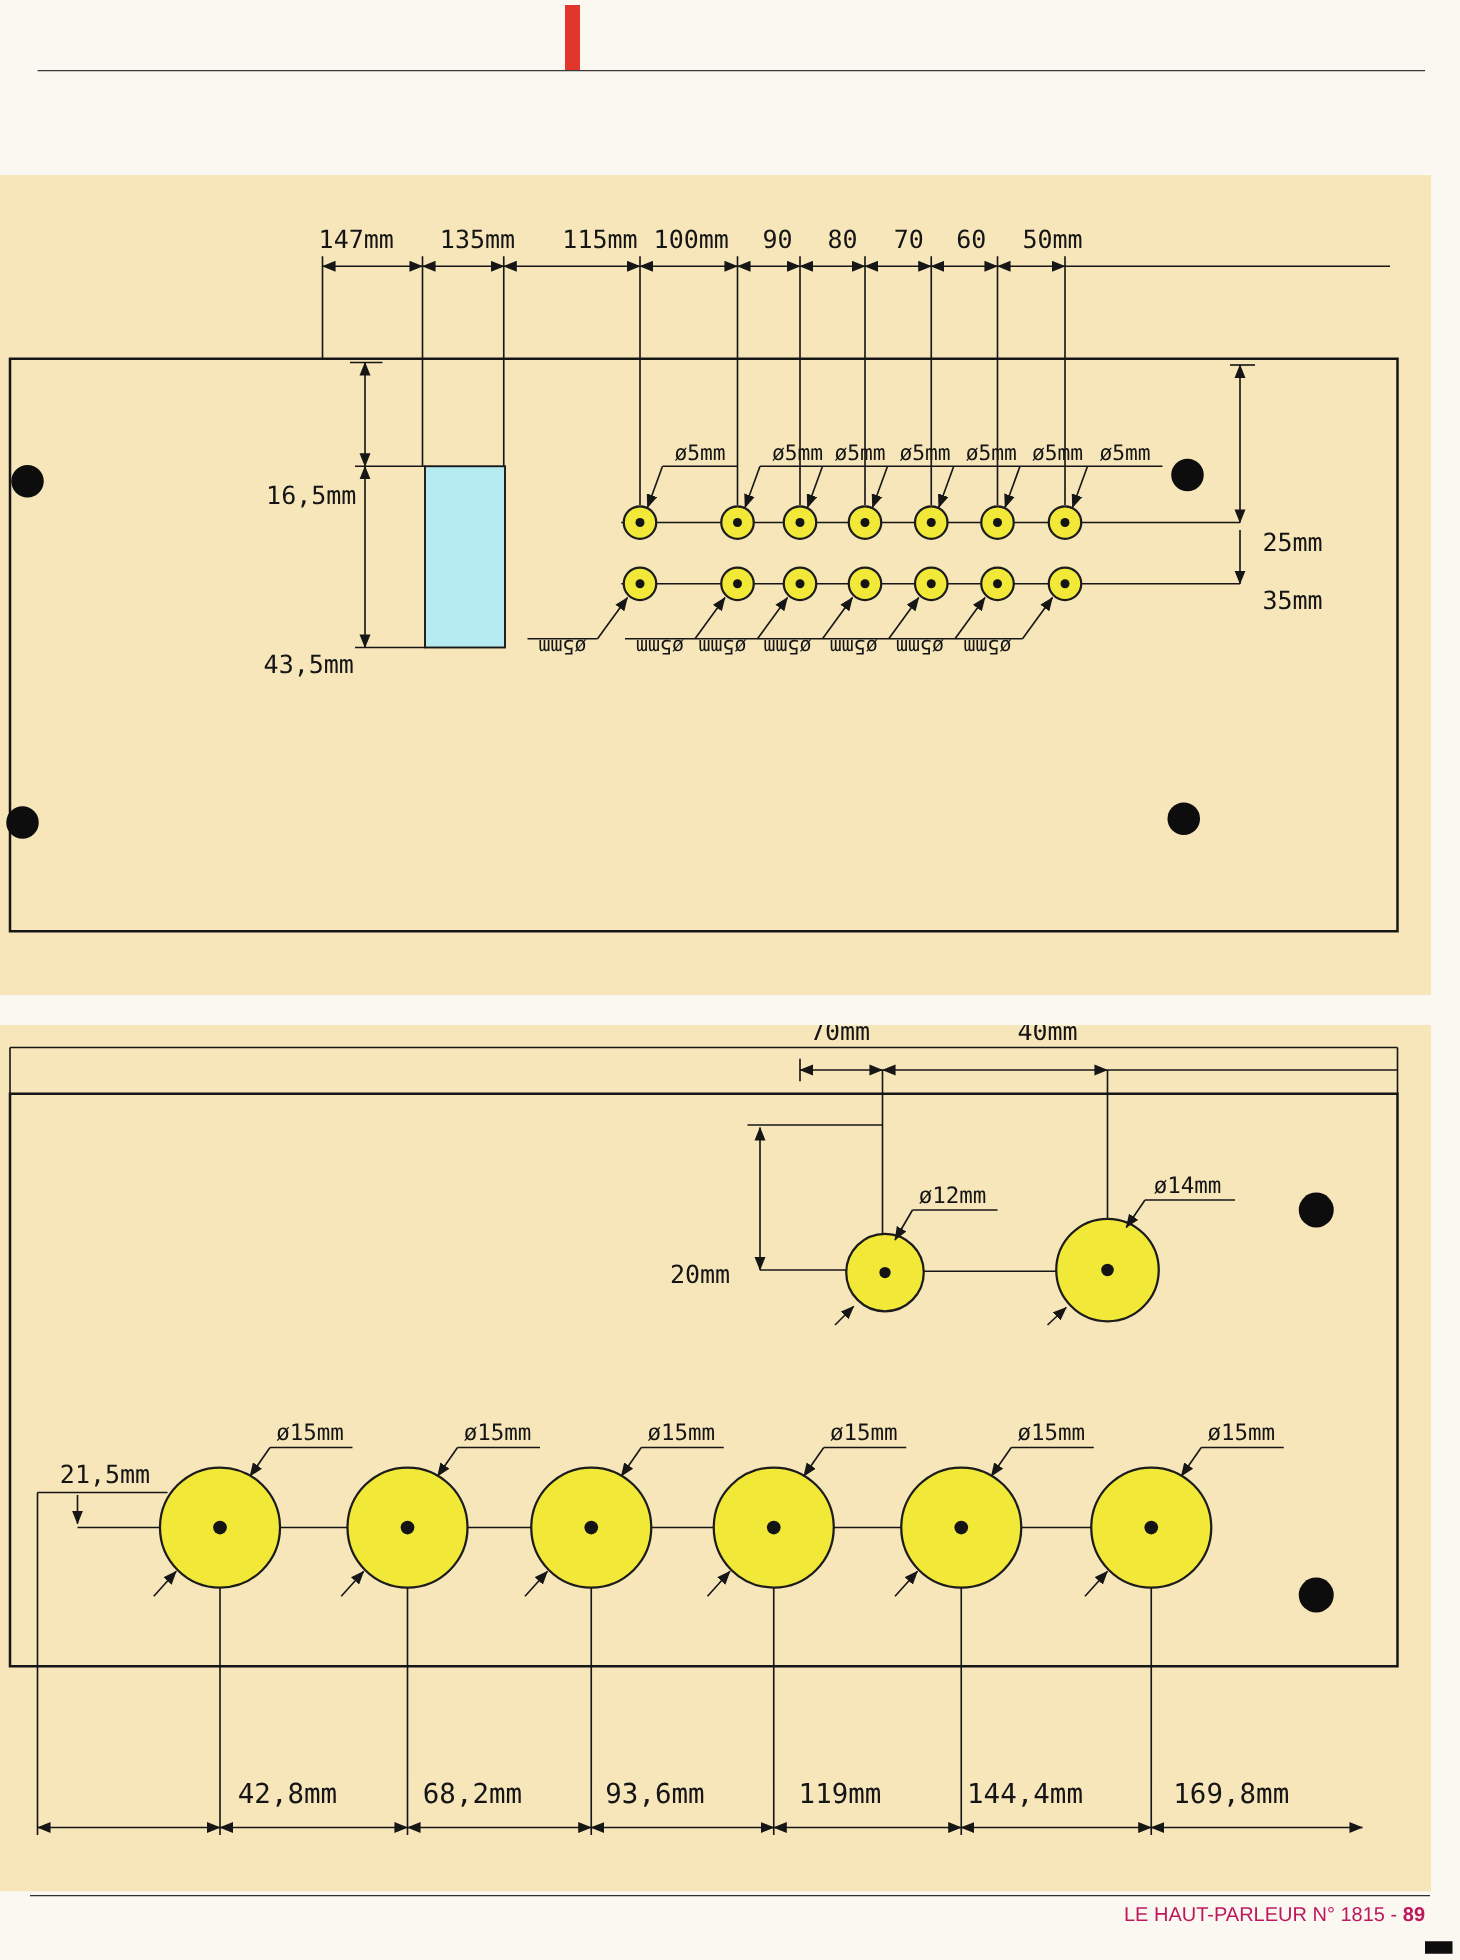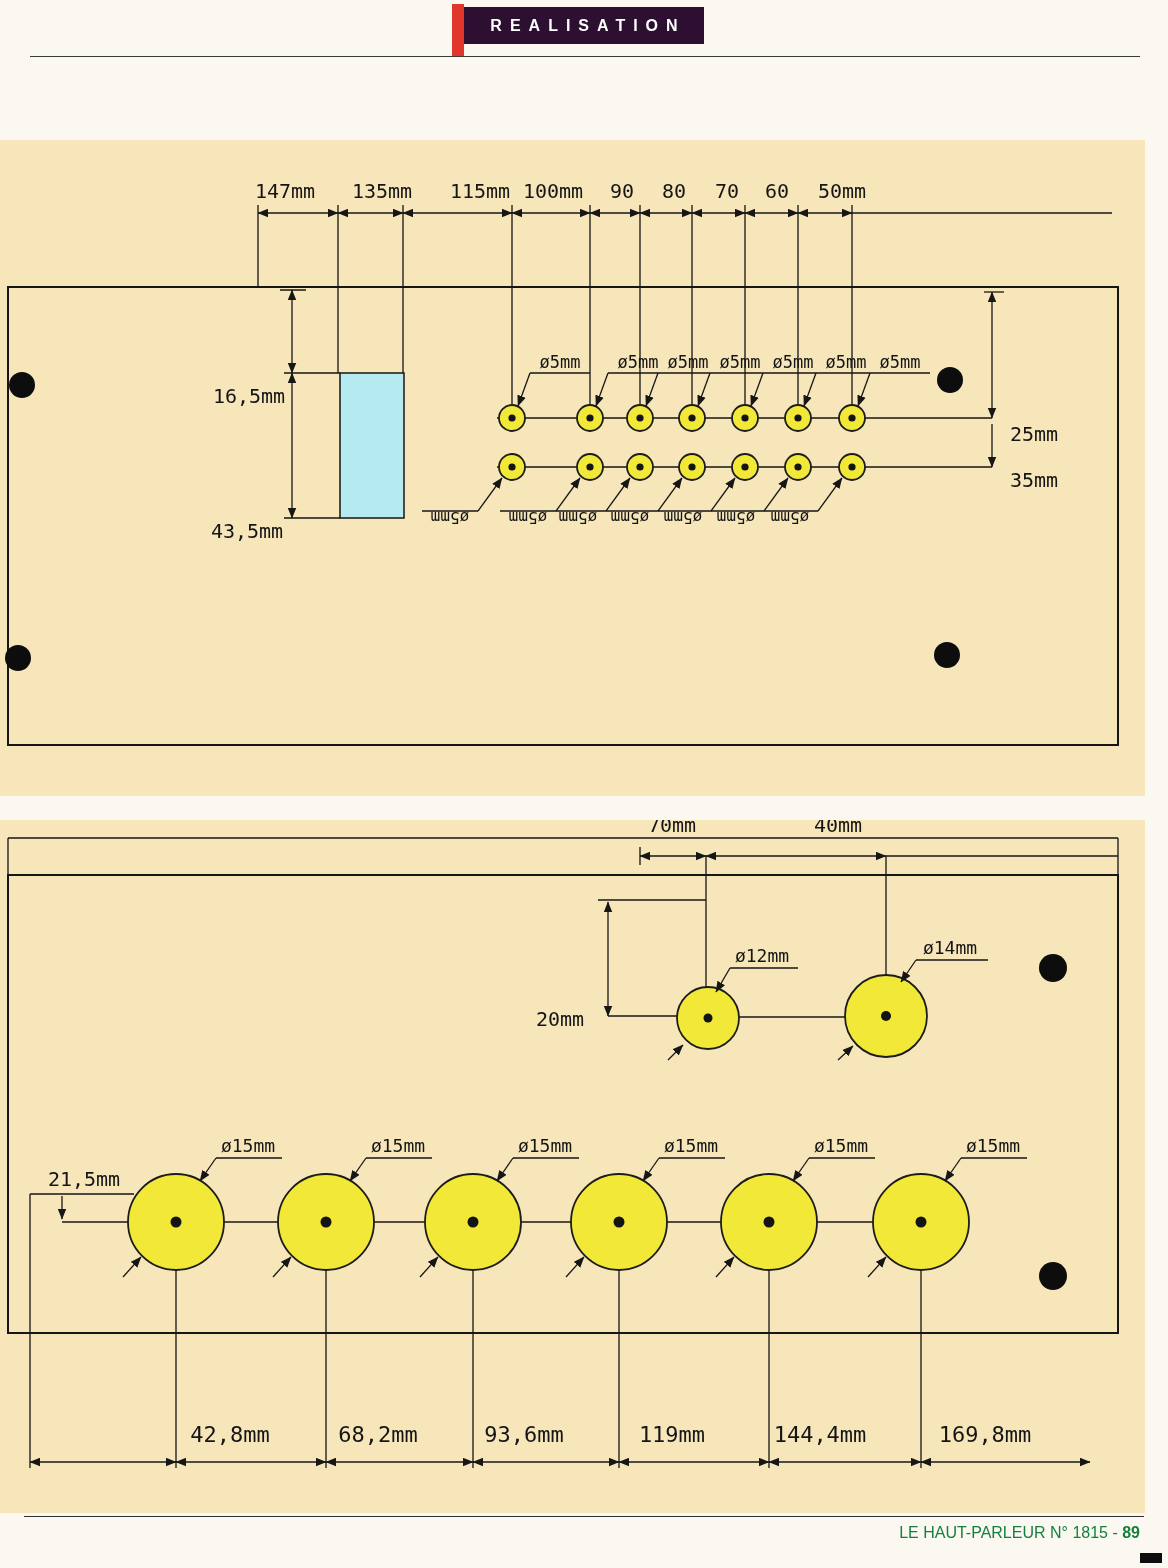--- a/index.html
+++ b/index.html
@@ -17,34 +17,31 @@
   .t16{font-size:16px;} .t17{font-size:17px;} .t18{font-size:18px;} .t20{font-size:20px;} .t22{font-size:22px;}
   .ln{stroke:#161616;stroke-width:1.3;fill:none;}
   .bd{stroke:#161616;stroke-width:2;fill:none;}
   .seg{stroke:#161616;stroke-width:1.3;fill:none;marker-start:url(#arw);marker-end:url(#arw);}
   .me{stroke:#161616;stroke-width:1.3;fill:none;marker-end:url(#arw);}
   .hole{fill:#f1e838;stroke:#1c1c1c;stroke-width:1.8;}
   .dot{fill:#141414;stroke:none;}
   .corner{fill:#0d0d0d;stroke:none;}
   
   .footer-rule{position:absolute;left:24px;top:1516px;width:1120px;height:0;border-top:1.5px solid #2e2e2e;}
-  .footer-text{position:absolute;right:28px;top:1524px;font-size:16px;color:#15803d;}
+  .footer-text{position:absolute;right:28px;top:1524px;font-size:16px;color:#be185d;}
   .footer-text .pg{font-weight:bold;}
   .corner-mark{position:absolute;left:1140px;top:1553px;width:22px;height:10px;background:#0d0d0d;}
 </style>
 </head>
 <body>
 
 <div class="page">
 
   <div class="header-rule"></div>
   <div class="banner-accent"></div>
-  <div class="banner">
-    <span>REALISATION</span>
-  </div>
 
   <svg class="panel" style="top:140px" width="1145" height="656" viewBox="0 140 1145 656">
     <defs>
       <marker id="arw" viewBox="0 0 10 8" refX="9.5" refY="4" markerWidth="11" markerHeight="9" markerUnits="userSpaceOnUse" orient="auto-start-reverse">
         <path d="M0,0 L10,4 L0,8 Z" fill="#161616"></path>
       </marker>
     </defs>
 
     <rect x="0" y="140" width="1145" height="656" fill="#f6e6ba"></rect>
     <rect x="8" y="287" width="1110" height="458" fill="#ece3e2" class="bd"></rect>

